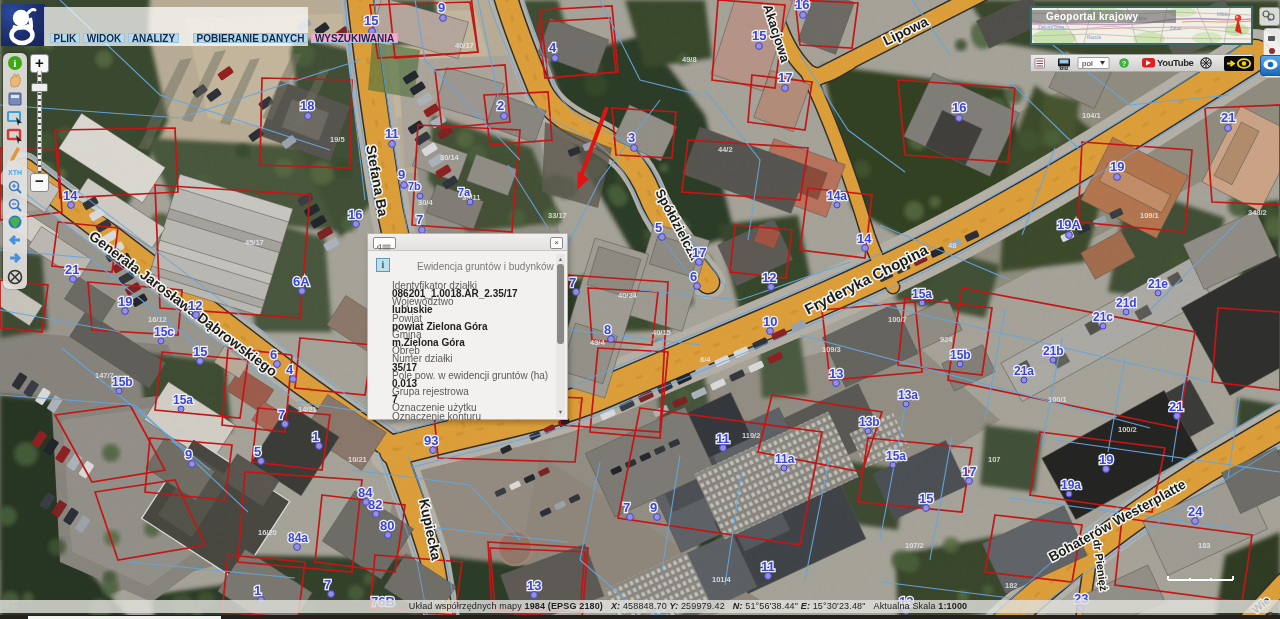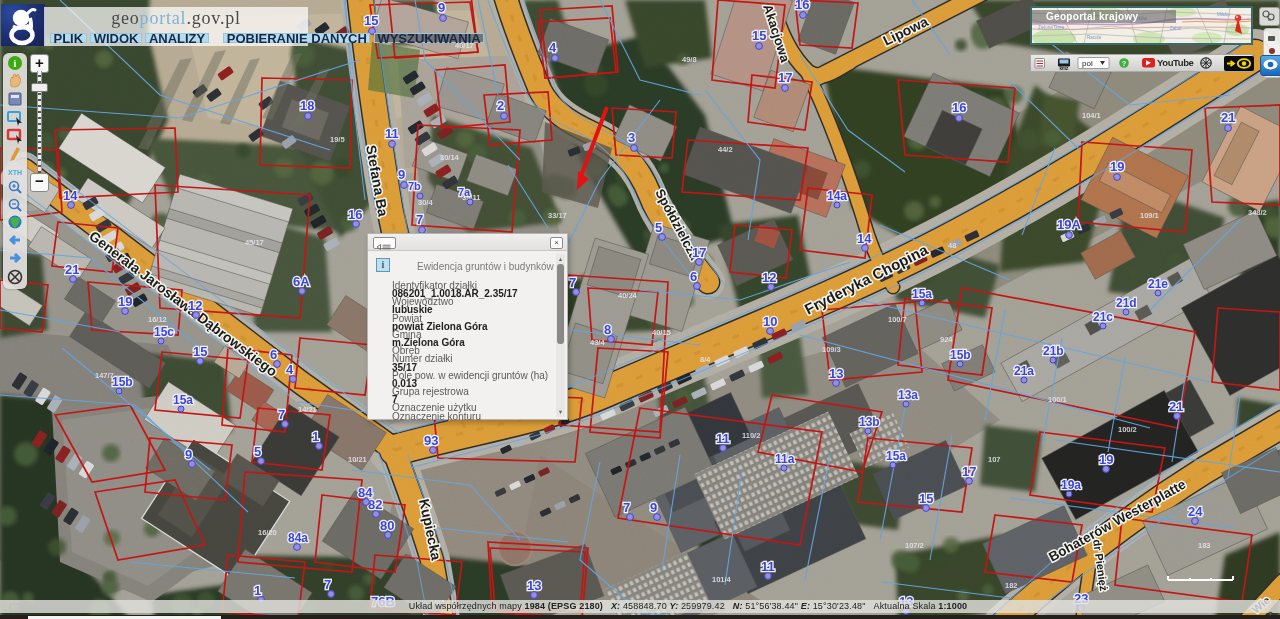--- a/index.html
+++ b/index.html
@@ -1011,29 +1011,26 @@
         </defs>
     <rect width="44" height="42" fill="url(#lgbg)"></rect>
     <circle cx="20" cy="14" r="8.2" fill="#fff"></circle>
     <path d="M27,9 Q31,4 34,6" stroke="#fff" stroke-width="3" fill="none" stroke-linecap="round"></path>
     <path d="M12,22 Q20,27 28,21" stroke="#fff" stroke-width="3" fill="none"></path>
     <ellipse cx="21" cy="31" rx="10.5" ry="8" fill="none" stroke="#fff" stroke-width="4.5"></ellipse>
     <path d="M29,14 Q31,22 29,28" stroke="#fff" stroke-width="4" fill="none"></path>
   </svg>
 </div>
 <div class="ui" style="left:44px;top:7px;width:264px;height:39px;background:rgba(255,255,255,0.72);"></div>
-<div class="ui" style="left:44px;top:8px;width:264px;text-align:center;font-family:'Liberation Serif',serif;font-size:18px;letter-spacing:0.8px;color:#3a3a3a;">
-  <span style="color:#4a4a4a;">geo</span><span style="color:#7fb2d8;">portal</span><span style="color:#4a4a4a;">.gov.pl</span>
-</div>
-<div class="ui" style="left:50px;top:33px;height:10px;display:flex;gap:3.5px;font-size:13px;font-weight:bold;color:#152849;">
+<div class="ui" style="left:50px;top:33px;height:10px;display:flex;gap:3.5px;font-size:10px;font-weight:bold;color:#152849;">
   <div style="background:#b5dcee;border:0.5px solid #9cc4da;padding:1px 2.5px;line-height:8px;">PLIK</div>
   <div style="background:#b5dcee;border:0.5px solid #9cc4da;padding:1px 2.5px;line-height:8px;">WIDOK</div>
   <div style="background:#b5dcee;border:0.5px solid #9cc4da;padding:1px 2.5px;line-height:8px;">ANALIZY</div>
   <div style="background:#b5dcee;border:0.5px solid #9cc4da;padding:1px 2.5px;line-height:8px;margin-left:11px;">POBIERANIE DANYCH</div>
-  <div style="background:#737373;border:0.5px solid #9cc4da;padding:1px 2.5px;line-height:8px;">WYSZUKIWANIA</div>
+  <div style="background:#f9a8d4;border:0.5px solid #9cc4da;padding:1px 2.5px;line-height:8px;">WYSZUKIWANIA</div>
 </div>
 
 <div class="ui" style="left:3px;top:53px;width:24px;height:236px;background:rgba(228,226,224,0.92);border-radius:6px 6px 6px 6px;box-shadow:0 0 2px rgba(0,0,0,0.4);"></div>
 <svg class="ui" style="left:3px;top:53px;" width="24" height="236" viewBox="0 0 24 236">
   <circle cx="12" cy="10" r="7" fill="#3aaa10"></circle>
       <text x="12" y="14" font-size="10" font-weight="bold" fill="#fff" text-anchor="middle" font-family="Liberation Serif,serif">i</text>
   <path d="M8,33 Q7,27 8,25 Q9,23 10,25 L10,24 Q10,21 11.5,21 Q13,21 13,24 L13.5,23 Q14,20.5 15.5,21.5 Q16.5,22.5 16,25 Q17,24 17.5,25.5 Q18,27 17,30 Q16,34 12,34 Q9,34 8,33 Z" fill="#e8b87a" stroke="#c08840" stroke-width="0.7"></path>
   <rect x="6" y="40" width="12" height="12" rx="1" fill="#7a88b8" stroke="#4a5888"></rect>
       <rect x="8" y="42" width="8" height="3" fill="#d8e8f8"></rect>
   <rect x="5" y="59" width="12" height="9" rx="1" fill="none" stroke="#38a0d8" stroke-width="2"></rect>

